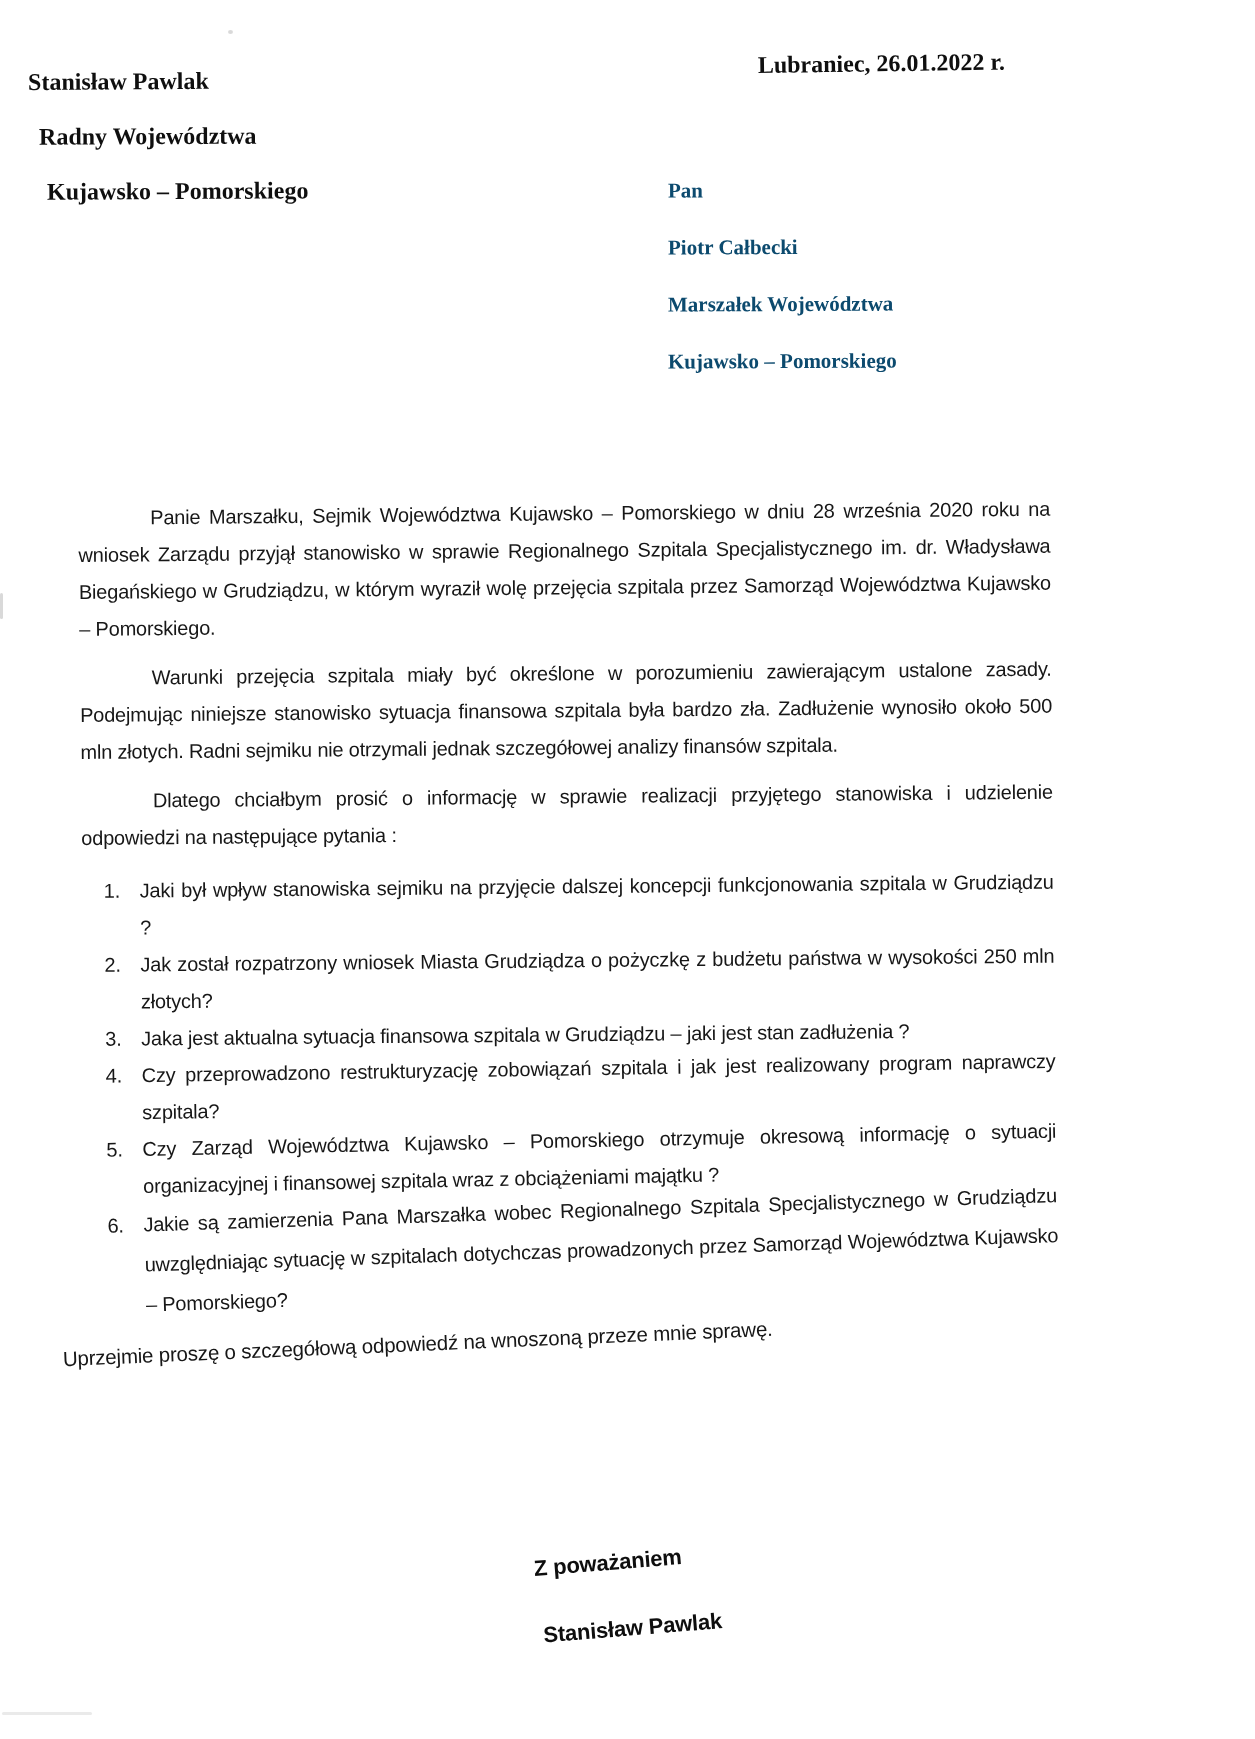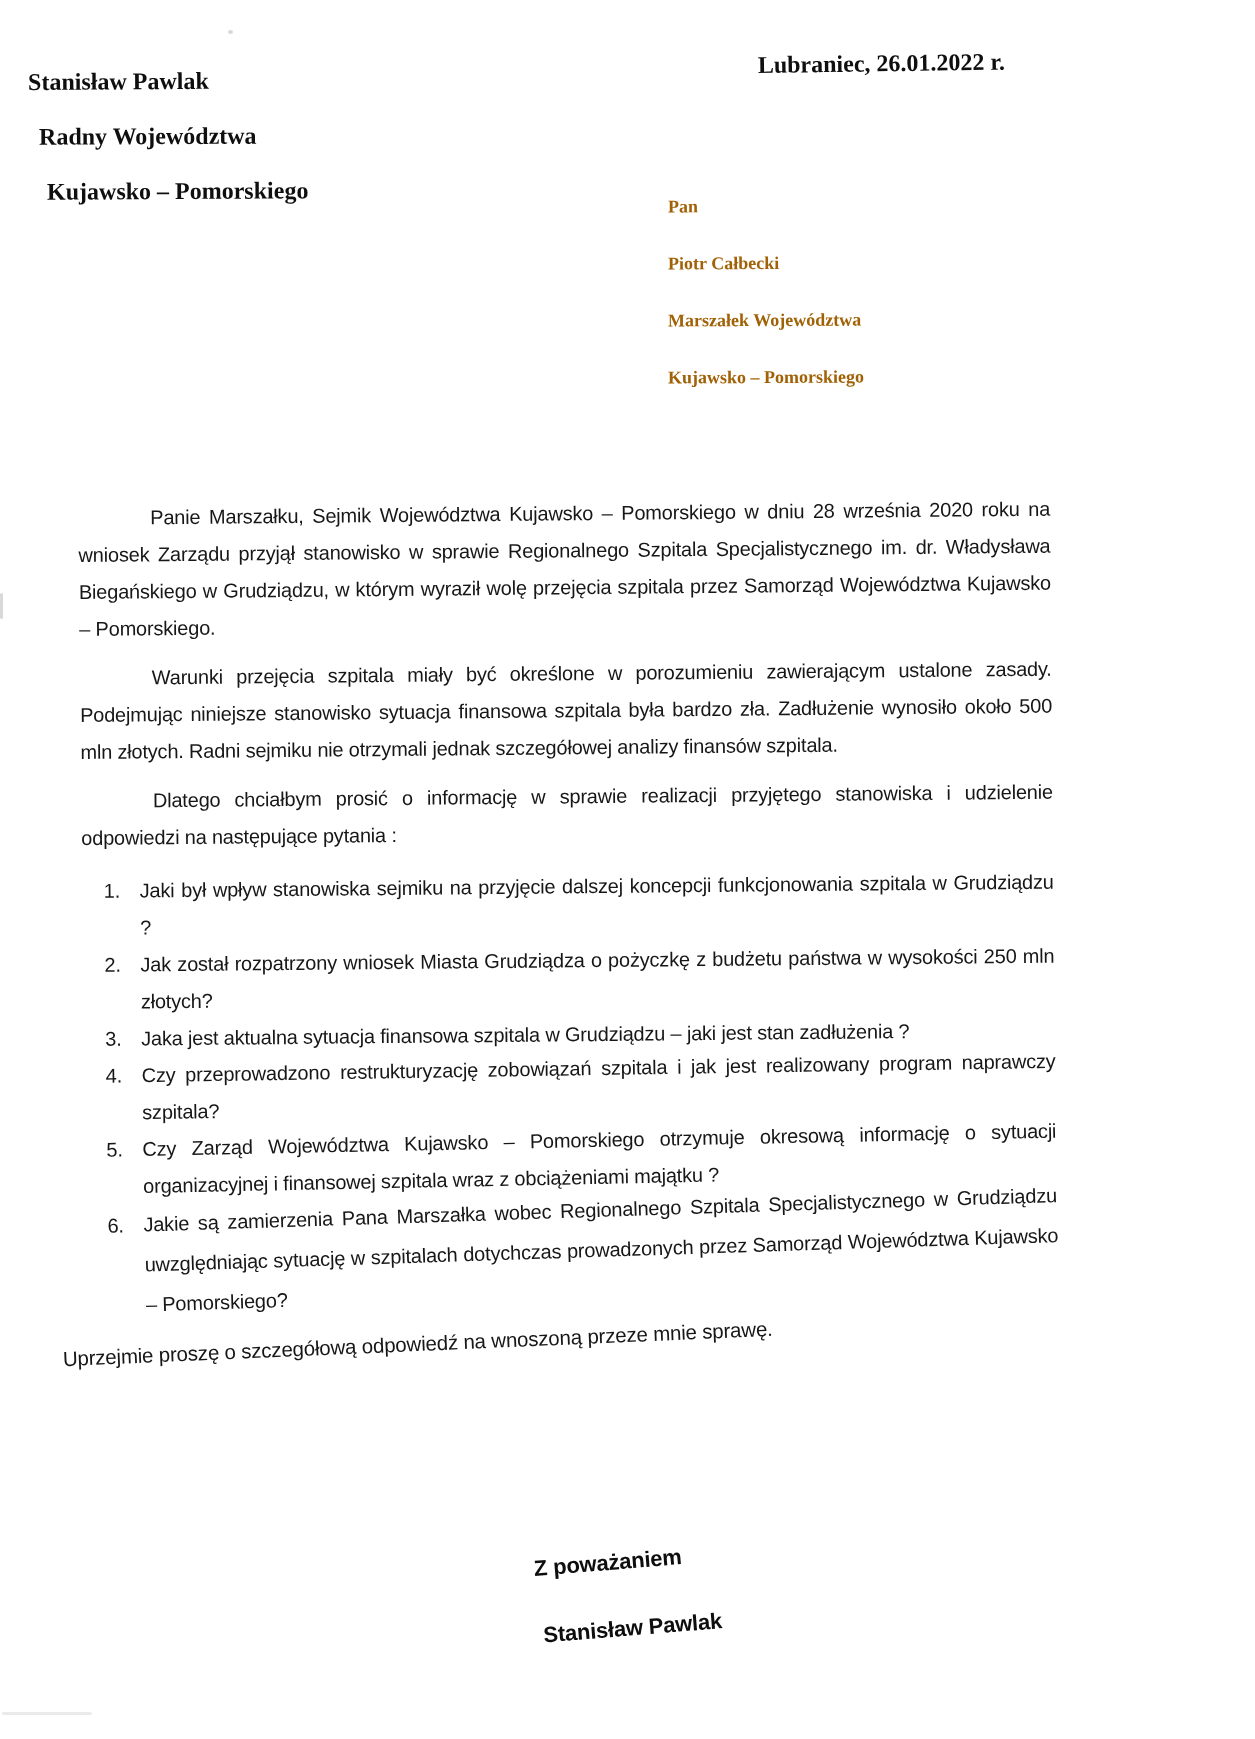--- a/index.html
+++ b/index.html
@@ -43,25 +43,25 @@
     white-space: nowrap;
     transform: rotate(-0.8deg);
     transform-origin: left bottom;
     color: #0f0f0f;
   }
 
   
   .recipient {
     position: absolute;
     left: 668px;
-    top: 192px;
+    top: 176px;
     font-family: "Liberation Serif", serif;
     font-weight: 700;
-    font-size: 18px;
-    color: #a16207;
+    font-size: 21px;
+    color: #0c4a6e;
   }
   .recipient-line { white-space: nowrap; line-height: 29px; margin-bottom: 28px; transform: rotate(-0.25deg); }
 
   
   .body {
     position: absolute;
     left: 78px;
     top: 500px;
     width: 972px;
     font-size: 20px;

